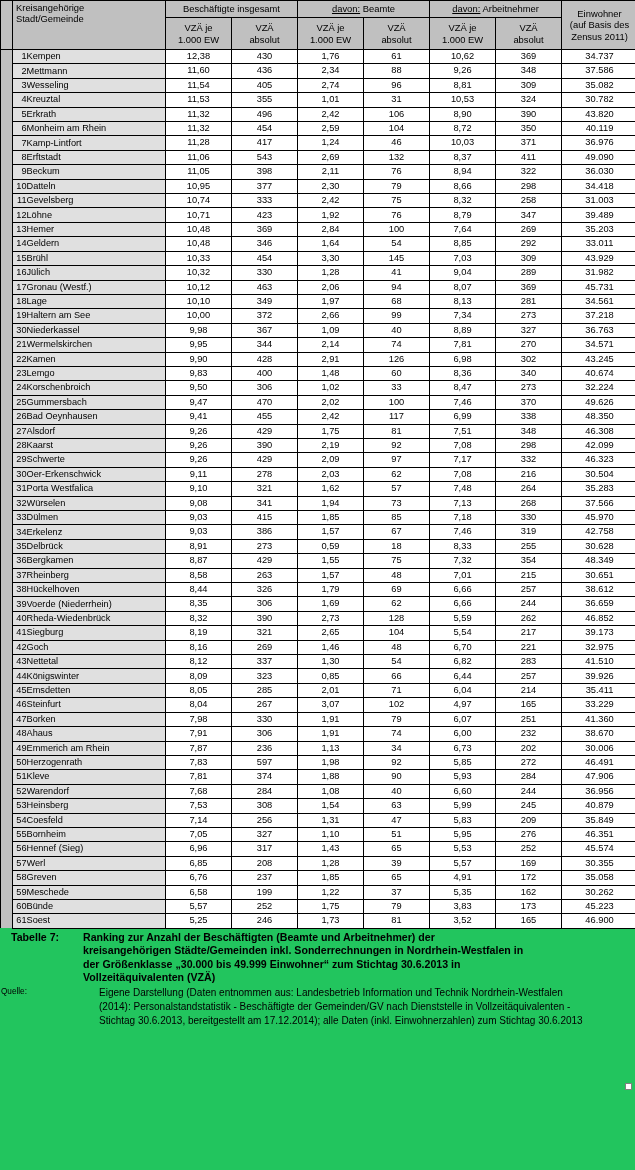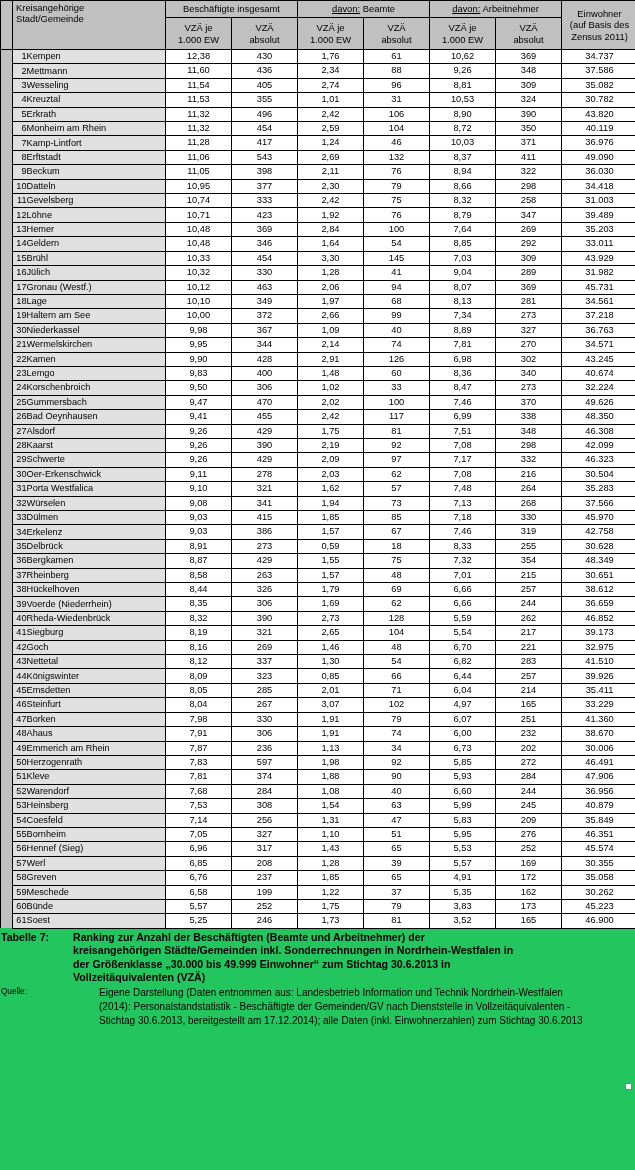--- a/index.html
+++ b/index.html
@@ -115,21 +115,21 @@
   td.num-cell {
     background: #ffffff;
     text-align: center;
   }
 
   
   .caption-block {
     display: flex;
     flex-direction: row;
     padding-top: 2px;
-    padding-left: 1px;
+    padding-left: 11px;
   }
   .cap-label {
     width: 72px;
     flex: 0 0 72px;
     font-size: 10.6px;
     font-weight: bold;
     line-height: 1.28;
   }
   .cap-text {
     flex: 1 1 auto;

